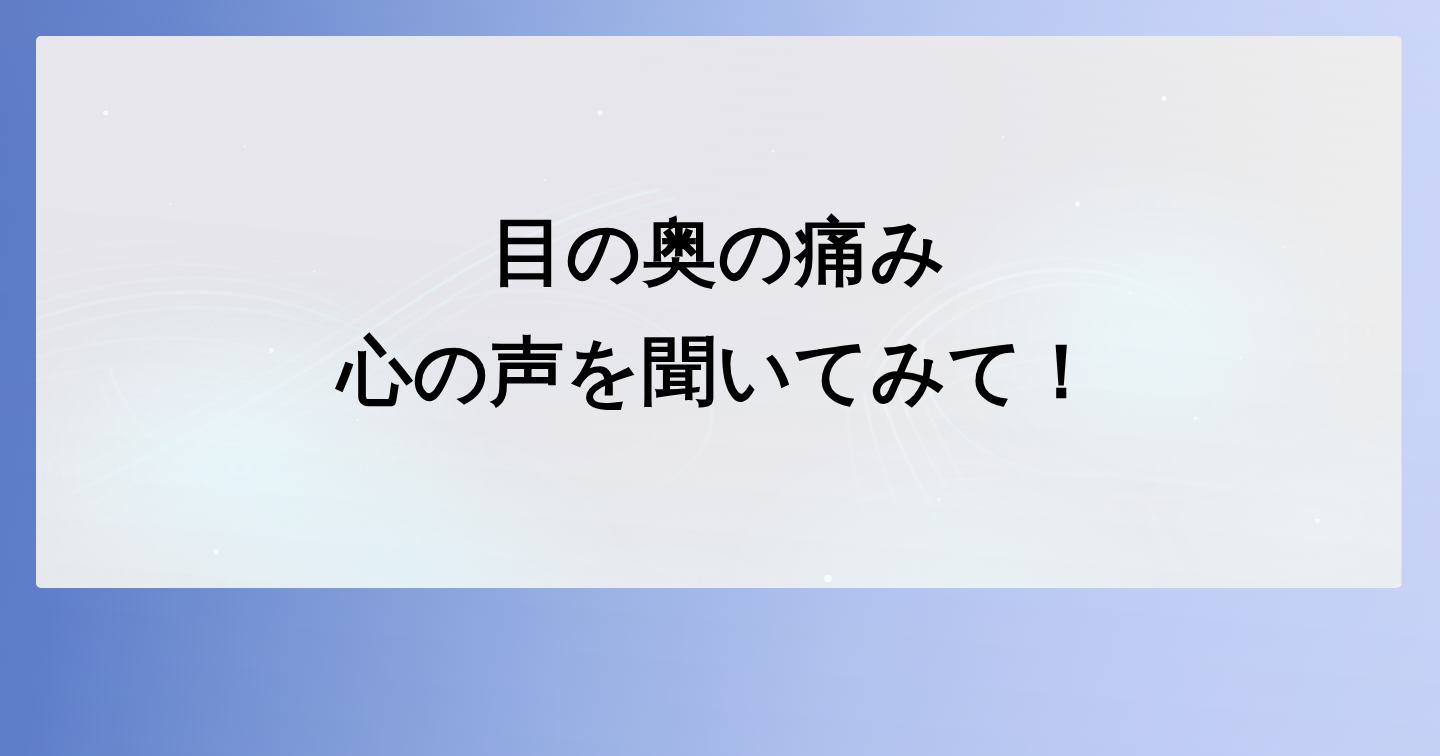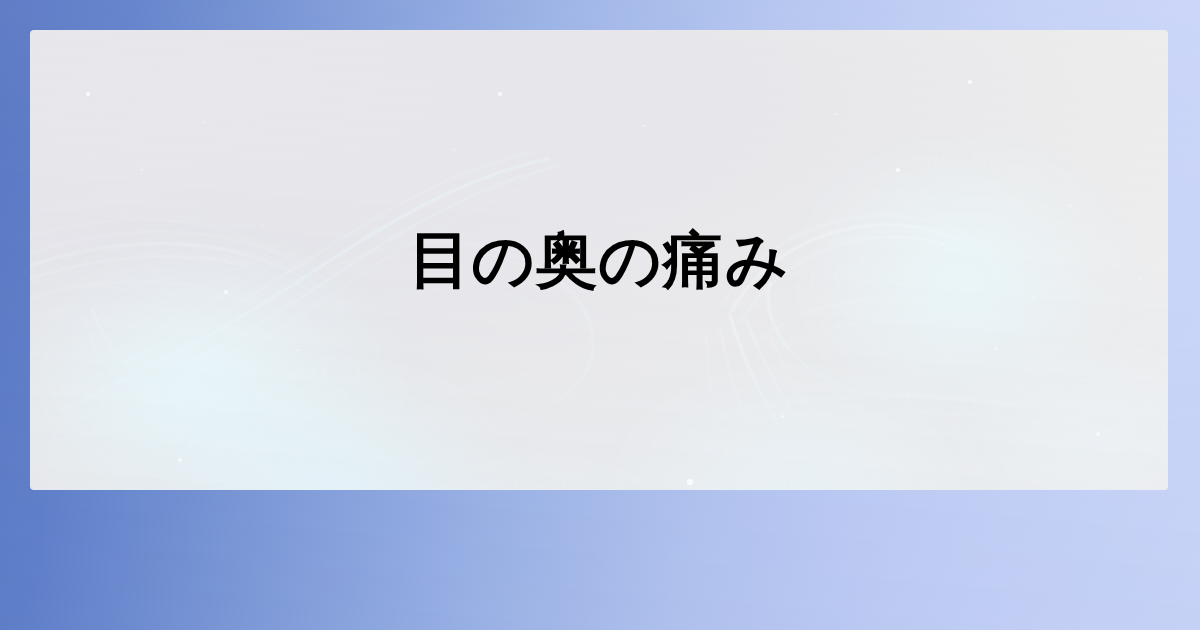--- a/index.html
+++ b/index.html
@@ -262,16 +262,17 @@
         <div class="sp" style="left: 1094.6px; top: 484.6px; width: 2.8px; height: 2.8px; opacity: 0.6; background: rgb(255, 255, 255);"></div>
         <div class="sp" style="left: 1108.9px; top: 246.9px; width: 2.2px; height: 2.2px; opacity: 0.5; background: rgb(255, 255, 255);"></div>
         <div class="sp" style="left: 1039.8px; top: 537.8px; width: 4.4px; height: 4.4px; opacity: 0.85; background: rgb(255, 255, 255);"></div>
         <div class="sp" style="left: 978.7px; top: 558.7px; width: 2.6px; height: 2.6px; opacity: 0.6; background: rgb(255, 255, 255);"></div>
         <div class="sp" style="left: 864.8px; top: 526.8px; width: 2.4px; height: 2.4px; opacity: 0.55; background: rgb(255, 255, 255);"></div>
         <div class="sp" style="left: 790.5px; top: 546.5px; width: 3px; height: 3px; opacity: 0.65; background: rgb(255, 255, 255);"></div>
       </div>
 
     <div class="headline">
       <div class="line">目の奥の痛み</div>
+      <div class="line">心の声を聞いてみて！</div>
     </div>
 
   </div>
 </div>
 
 </body></html>

